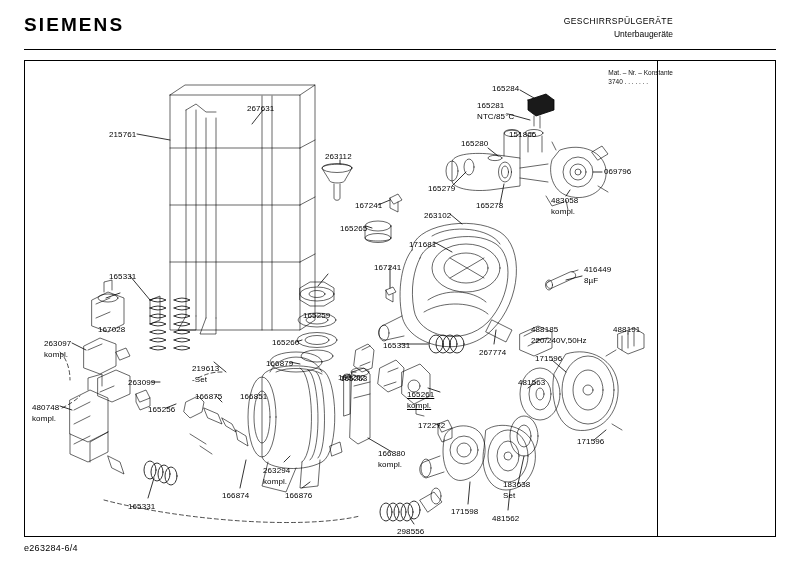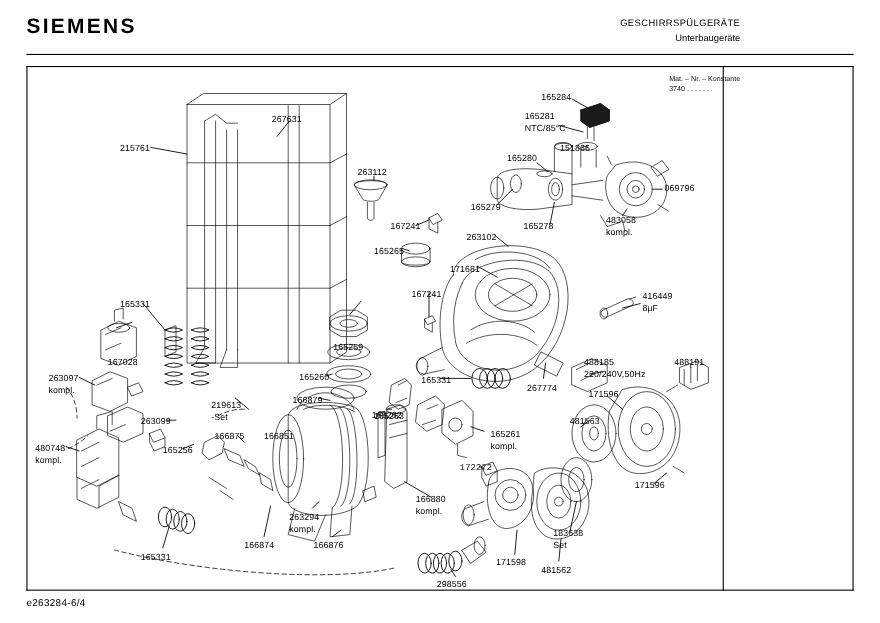--- a/index.html
+++ b/index.html
@@ -488,27 +488,27 @@
       <div class="lbl" style="left: 383px; top: 341px;">165331</div>
       <div class="lbl" style="left: 479px; top: 348px;">267774</div>
       <div class="lbl" style="left: 518px; top: 378px;">481563</div>
       <div class="lbl" style="left: 266px; top: 359px;">166879</div>
       <div class="lbl" style="left: 192px; top: 364px;">219613
 -Set</div>
       <div class="lbl" style="left: 338px; top: 373px;">165262</div>
       <div class="lbl" style="left: 340px; top: 374px;">165263</div>
       <div class="lbl" style="left: 128px; top: 378px;">263099</div>
       <div class="lbl" style="left: 195px; top: 392px;">166875</div>
-      <div class="lbl" style="left: 446px; top: 390px;">165261
+      <div class="lbl" style="left: 407px; top: 390px; text-decoration: underline;">165261
 kompl.</div>
       <div class="lbl" style="left: 32px; top: 403px;">480748
 kompl.</div>
       <div class="lbl" style="left: 148px; top: 405px;">165256</div>
       <div class="lbl" style="left: 196px; top: 392px; padding-left: 44px;">166851</div>
-      <div class="lbl" style="left: 418px; top: 421px; font-family: Liberation Mono, monospace;">172272</div>
+      <div class="lbl" style="left: 418px; top: 421px;">172272</div>
       <div class="lbl" style="left: 577px; top: 437px;">171596</div>
       <div class="lbl" style="left: 378px; top: 449px;">166880
 kompl.</div>
       <div class="lbl" style="left: 263px; top: 466px;">263294
 kompl.</div>
       <div class="lbl" style="left: 222px; top: 491px;">166874</div>
       <div class="lbl" style="left: 285px; top: 491px;">166876</div>
       <div class="lbl" style="left: 503px; top: 480px;">183638
 Set</div>
       <div class="lbl" style="left: 128px; top: 502px;">165331</div>

